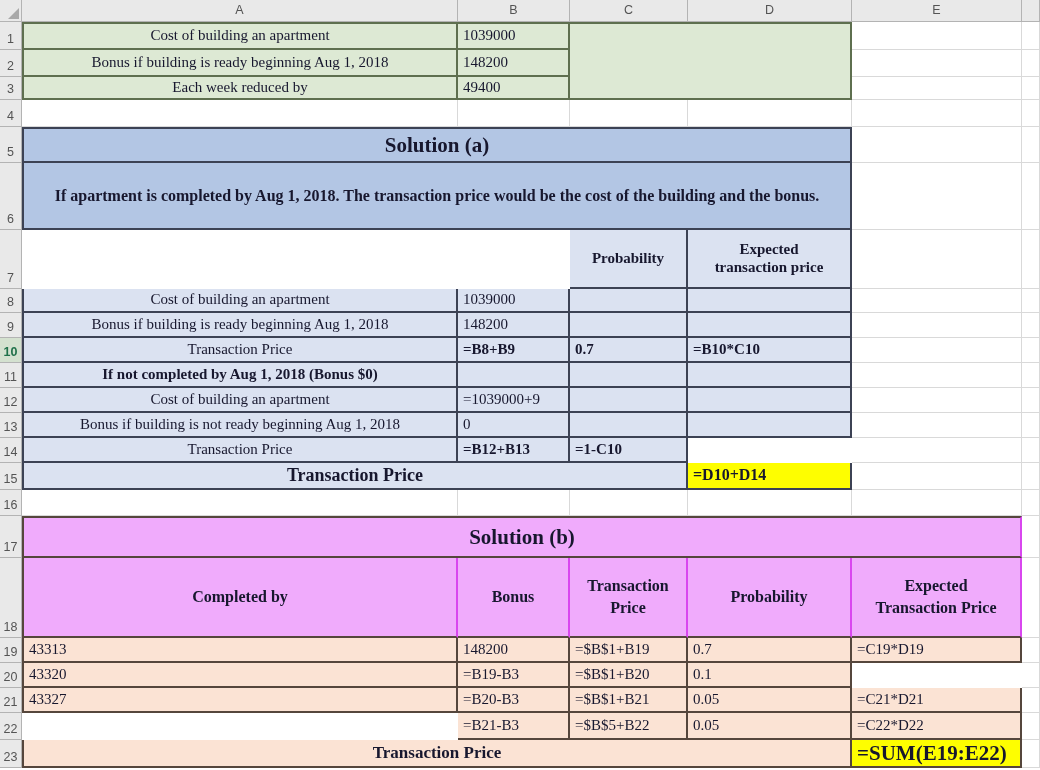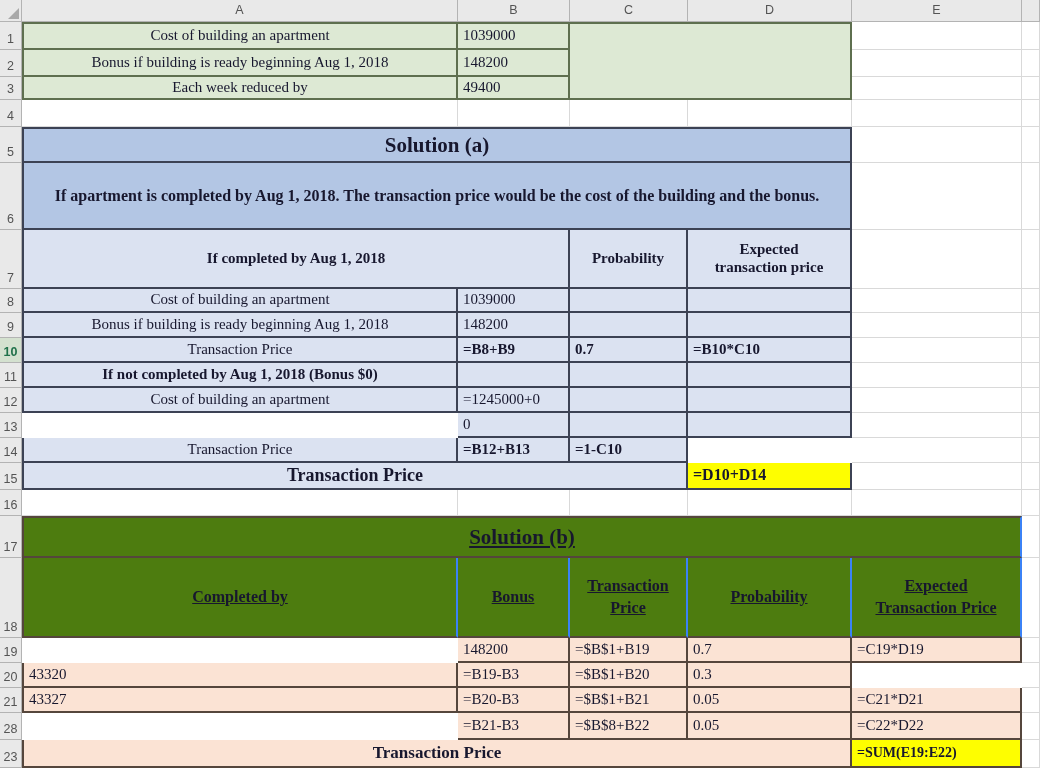--- a/index.html
+++ b/index.html
@@ -26,21 +26,21 @@
   .tri{position:absolute;right:2px;bottom:2px;width:0;height:0;border-style:solid;
        border-width:0 0 11px 11px;border-color:transparent transparent #a9a9a9 transparent;}
   
   .fc{border-right:1px solid #d9d9d9;border-bottom:1px solid #d9d9d9;background:#fff;}
   
   .g{background:#dde9d4;border-right:2px solid #5e6f4f;border-bottom:2px solid #5e6f4f;}
   
   .bt1{background:#b3c6e4;border-right:2px solid #3c4254;border-bottom:2px solid #3c4254;}
   .bl{background:#dbe2f1;border-right:2px solid #3c4254;border-bottom:2px solid #3c4254;}
   
-  .ot{background:#4d7c0f;border-right:2px solid #3b82f6;border-bottom:2px solid #55463c;text-decoration:underline;}
+  .ot{background:#f0abfc;border-right:2px solid #d946ef;border-bottom:2px solid #55463c;}
   .ol{background:#fbe3d4;border-right:2px solid #55463c;border-bottom:2px solid #55463c;}
   
   .yl{background:#fefe00;}
   .tp{border-top:2px solid;}
   .le{border-left:2px solid;}
   .g.tp,.g.le{border-top-color:#5e6f4f;border-left-color:#5e6f4f;}
   .bt1.tp,.bt1.le,.bl.tp,.bl.le{border-top-color:#3c4254;border-left-color:#3c4254;}
   .ot.tp,.ot.le,.ol.tp,.ol.le{border-top-color:#55463c;border-left-color:#55463c;}
   .title{font-size:21px;font-weight:bold;}
   .desc{font-weight:bold;font-size:16px;text-align:center;padding:0 6px;line-height:1.75;}
@@ -80,21 +80,21 @@
   <div class="cell hc rh" style="grid-area:13/1/14/2">12</div>
   <div class="cell hc rh" style="grid-area:14/1/15/2">13</div>
   <div class="cell hc rh" style="grid-area:15/1/16/2">14</div>
   <div class="cell hc rh" style="grid-area:16/1/17/2">15</div>
   <div class="cell hc rh" style="grid-area:17/1/18/2">16</div>
   <div class="cell hc rh" style="grid-area:18/1/19/2">17</div>
   <div class="cell hc rh" style="grid-area:19/1/20/2">18</div>
   <div class="cell hc rh" style="grid-area:20/1/21/2">19</div>
   <div class="cell hc rh" style="grid-area:21/1/22/2">20</div>
   <div class="cell hc rh" style="grid-area:22/1/23/2">21</div>
-  <div class="cell hc rh" style="grid-area:23/1/24/2">28</div>
+  <div class="cell hc rh" style="grid-area:23/1/24/2">22</div>
   <div class="cell hc rh" style="grid-area:24/1/25/2">23</div>
 
   <div class="cell g tp le" style="grid-area:2/2/3/3">Cost of building an apartment</div>
   <div class="cell g tp left" style="grid-area:2/3/3/4">1039000</div>
   <div class="cell g tp" style="grid-area:2/4/5/6"></div>
   <div class="cell g le" style="grid-area:3/2/4/3">Bonus if building is ready beginning Aug 1, 2018</div>
   <div class="cell g left" style="grid-area:3/3/4/4">148200</div>
   <div class="cell g le" style="grid-area:4/2/5/3">Each week reduced by</div>
   <div class="cell g left" style="grid-area:4/3/5/4">49400</div>
 
@@ -107,21 +107,20 @@
   <div class="cell fc" style="grid-area:5/2/6/3"></div>
   <div class="cell fc" style="grid-area:5/3/6/4"></div>
   <div class="cell fc" style="grid-area:5/4/6/5"></div>
   <div class="cell fc" style="grid-area:5/5/6/6"></div>
   <div class="cell fc" style="grid-area:5/6/6/7"></div>
   <div class="cell fc" style="grid-area:5/7/6/8"></div>
 
   <div class="cell bt1 tp le title" style="grid-area:6/2/7/6">Solution (a)</div>
   <div class="cell bt1 le desc" style="grid-area:7/2/8/6">If apartment is completed by Aug 1, 2018. The transaction price would be the cost of the building and the bonus.</div>
 
-  <div class="cell bl le hdr" style="grid-area:8/2/9/4">If completed by Aug 1, 2018</div>
   <div class="cell bl hdr" style="grid-area:8/4/9/5">Probability</div>
   <div class="cell bl hdr pad14" style="grid-area:8/5/9/6">Expected transaction price</div>
 
   <div class="cell bl le" style="grid-area:9/2/10/3">Cost of building an apartment</div>
   <div class="cell bl left" style="grid-area:9/3/10/4">1039000</div>
   <div class="cell bl" style="grid-area:9/4/10/5"></div>
   <div class="cell bl" style="grid-area:9/5/10/6"></div>
 
   <div class="cell bl le" style="grid-area:10/2/11/3">Bonus if building is ready beginning Aug 1, 2018</div>
   <div class="cell bl left" style="grid-area:10/3/11/4">148200</div>
@@ -132,24 +131,25 @@
   <div class="cell bl left fml" style="grid-area:11/3/12/4">=B8+B9</div>
   <div class="cell bl left fml" style="grid-area:11/4/12/5">0.7</div>
   <div class="cell bl left fml" style="grid-area:11/5/12/6">=B10*C10</div>
 
   <div class="cell bl le hdr" style="grid-area:12/2/13/3">If not completed by Aug 1, 2018 (Bonus $0)</div>
   <div class="cell bl" style="grid-area:12/3/13/4"></div>
   <div class="cell bl" style="grid-area:12/4/13/5"></div>
   <div class="cell bl" style="grid-area:12/5/13/6"></div>
 
   <div class="cell bl le" style="grid-area:13/2/14/3">Cost of building an apartment</div>
-  <div class="cell bl left" style="grid-area:13/3/14/4">=1245000+0</div>
+  <div class="cell bl left" style="grid-area:13/3/14/4">=1039000+9</div>
   <div class="cell bl" style="grid-area:13/4/14/5"></div>
   <div class="cell bl" style="grid-area:13/5/14/6"></div>
 
+  <div class="cell bl le" style="grid-area:14/2/15/3">Bonus if building is not ready beginning Aug 1, 2018</div>
   <div class="cell bl left" style="grid-area:14/3/15/4">0</div>
   <div class="cell bl" style="grid-area:14/4/15/5"></div>
   <div class="cell bl" style="grid-area:14/5/15/6"></div>
 
   <div class="cell bl le" style="grid-area:15/2/16/3">Transaction Price</div>
   <div class="cell bl left fml" style="grid-area:15/3/16/4">=B12+B13</div>
   <div class="cell bl left fml" style="grid-area:15/4/16/5">=1-C10</div>
 
   <div class="cell bl le big" style="grid-area:16/2/17/5">Transaction Price</div>
   <div class="cell bl yl left fml" style="grid-area:16/5/17/6;font-size:16px">=D10+D14</div>
@@ -185,43 +185,44 @@
   <div class="cell fc" style="grid-area:17/7/18/8"></div>
 
   <div class="cell ot tp le title" style="grid-area:18/2/19/7">Solution (b)</div>
 
   <div class="cell ot hdr2" style="grid-area:19/3/20/4">Bonus</div>
   <div class="cell ot le hdr2" style="grid-area:19/2/20/3">Completed by</div>
   <div class="cell ot hdr2 pad14" style="grid-area:19/4/20/5">Transaction Price</div>
   <div class="cell ot hdr2" style="grid-area:19/5/20/6">Probability</div>
   <div class="cell ot hdr2 pad20" style="grid-area:19/6/20/7">Expected Transaction Price</div>
 
+  <div class="cell ol le left" style="grid-area:20/2/21/3">43313</div>
   <div class="cell ol left" style="grid-area:20/3/21/4">148200</div>
   <div class="cell ol left" style="grid-area:20/4/21/5">=$B$1+B19</div>
   <div class="cell ol left" style="grid-area:20/5/21/6">0.7</div>
   <div class="cell ol left" style="grid-area:20/6/21/7">=C19*D19</div>
 
   <div class="cell ol le left" style="grid-area:21/2/22/3">43320</div>
   <div class="cell ol left" style="grid-area:21/3/22/4">=B19-B3</div>
   <div class="cell ol left" style="grid-area:21/4/22/5">=$B$1+B20</div>
-  <div class="cell ol left" style="grid-area:21/5/22/6">0.3</div>
+  <div class="cell ol left" style="grid-area:21/5/22/6">0.1</div>
 
   <div class="cell ol le left" style="grid-area:22/2/23/3">43327</div>
   <div class="cell ol left" style="grid-area:22/3/23/4">=B20-B3</div>
   <div class="cell ol left" style="grid-area:22/4/23/5">=$B$1+B21</div>
   <div class="cell ol left" style="grid-area:22/5/23/6">0.05</div>
   <div class="cell ol left" style="grid-area:22/6/23/7">=C21*D21</div>
 
   <div class="cell ol left" style="grid-area:23/3/24/4">=B21-B3</div>
-  <div class="cell ol left" style="grid-area:23/4/24/5">=$B$8+B22</div>
+  <div class="cell ol left" style="grid-area:23/4/24/5">=$B$5+B22</div>
   <div class="cell ol left" style="grid-area:23/5/24/6">0.05</div>
   <div class="cell ol left" style="grid-area:23/6/24/7">=C22*D22</div>
 
   <div class="cell ol le big" style="grid-area:24/2/25/6;font-size:17px">Transaction Price</div>
-  <div class="cell ol yl left fml" style="grid-area:24/6/25/7;font-size:14px">=SUM(E19:E22)</div>
+  <div class="cell ol yl left fml" style="grid-area:24/6/25/7;font-size:21px">=SUM(E19:E22)</div>
 
   <div class="cell fc" style="grid-area:18/7/19/8"></div>
   <div class="cell fc" style="grid-area:19/7/20/8"></div>
   <div class="cell fc" style="grid-area:20/7/21/8"></div>
   <div class="cell fc" style="grid-area:21/7/22/8"></div>
   <div class="cell fc" style="grid-area:22/7/23/8"></div>
   <div class="cell fc" style="grid-area:23/7/24/8"></div>
   <div class="cell fc" style="grid-area:24/7/25/8"></div>
 
 </div>

